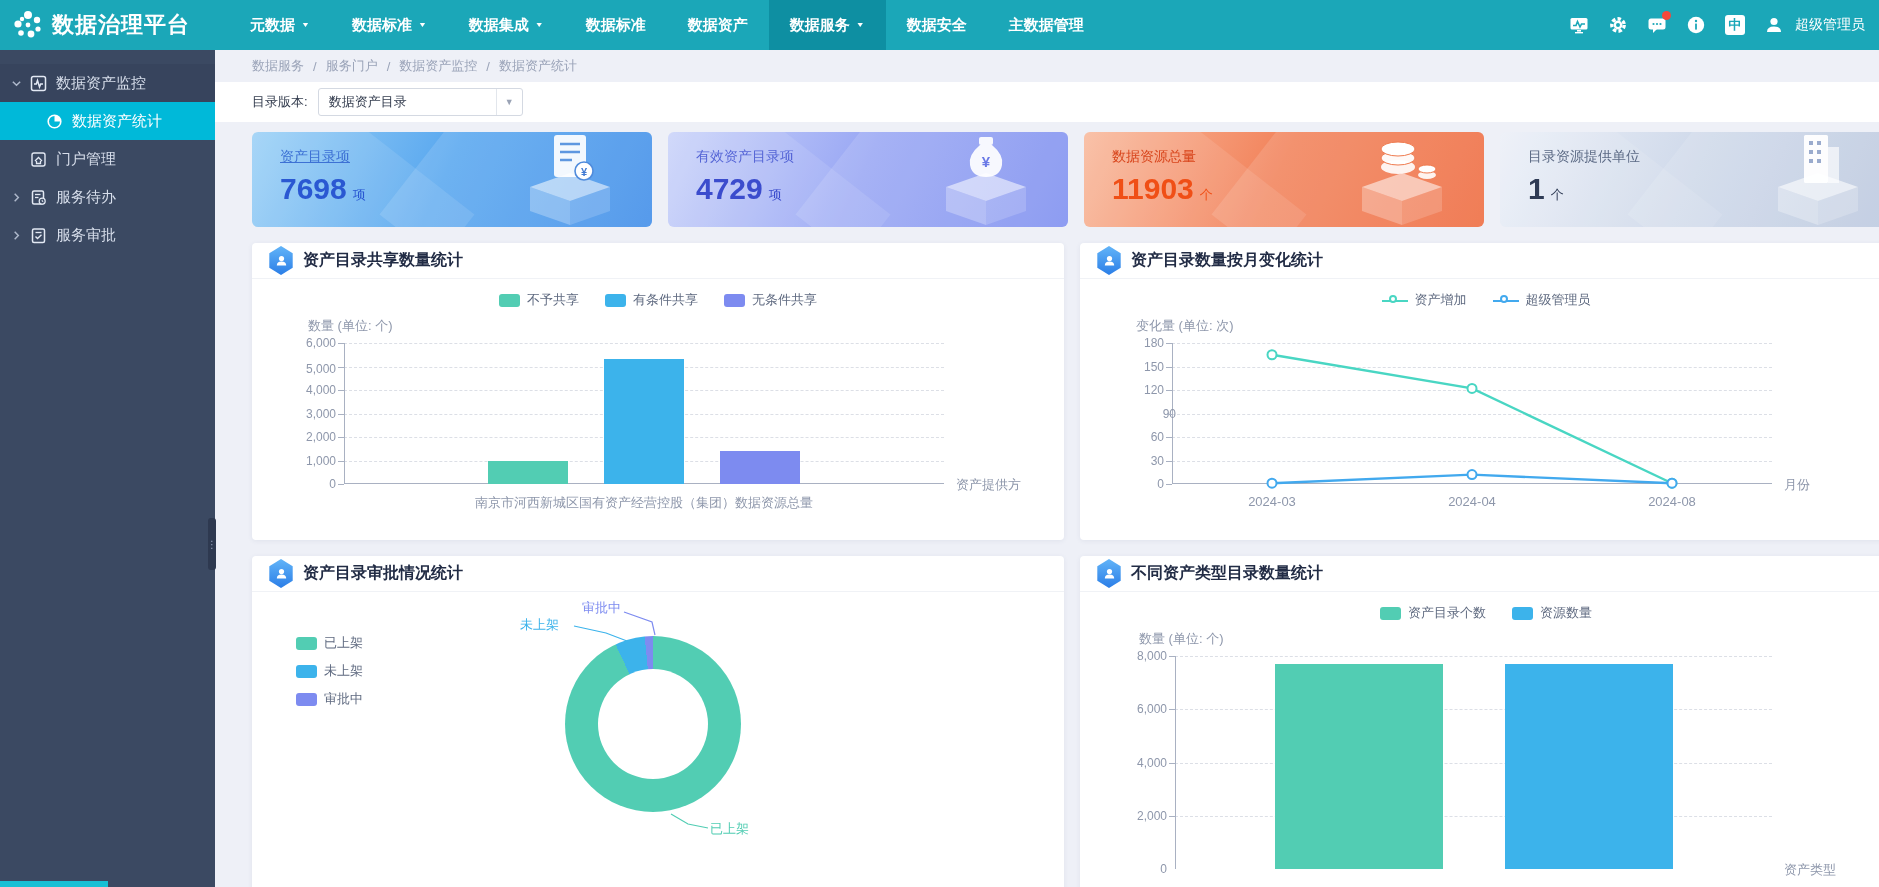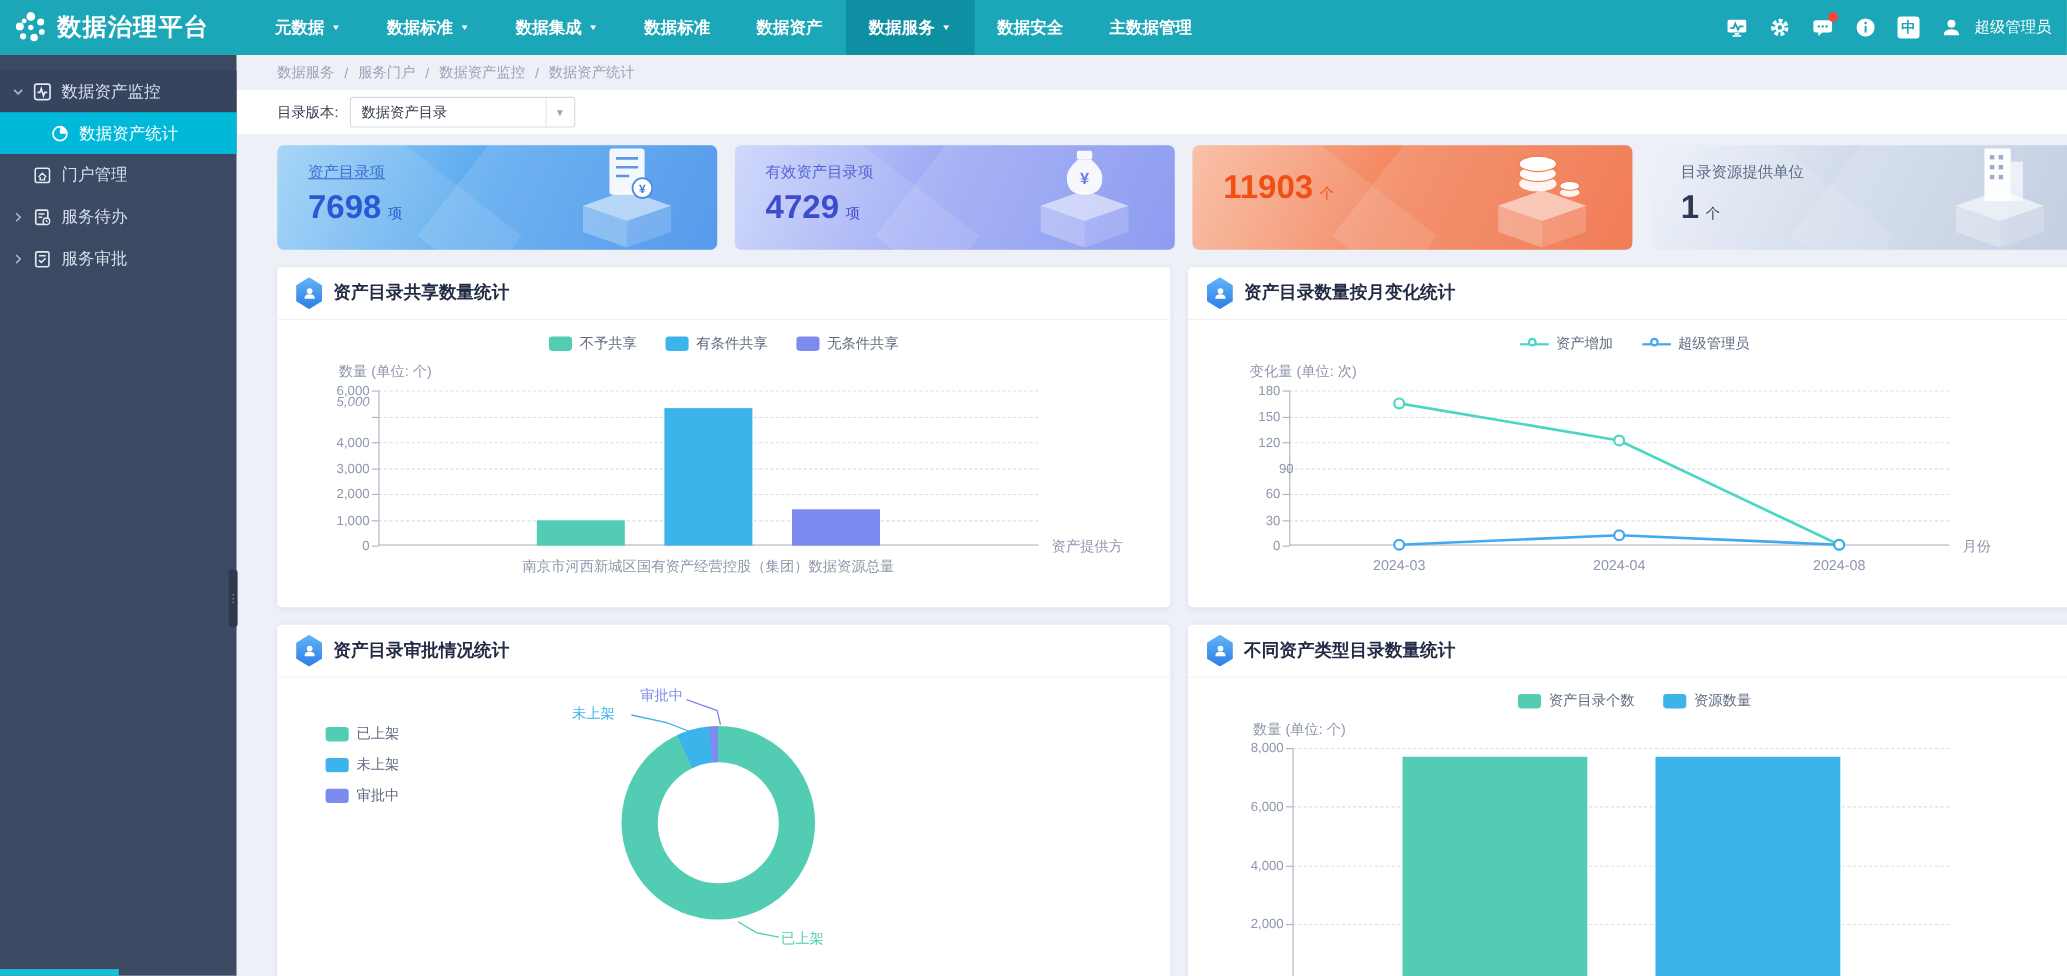--- a/index.html
+++ b/index.html
@@ -73,21 +73,21 @@
   .card.c-purple { background:linear-gradient(115deg,#ccd5fa 0%,#99a7f4 48%,#7d8ef0 100%); }
   .card.c-purple .card-title { color:#5565d6; } .card.c-purple .card-num { color:#3b4ccd; }
   .card.c-orange { background:linear-gradient(115deg,#f9bb9f 0%,#f2825a 48%,#ee6a3e 100%); }
   .card.c-orange .card-title { color:#d8451c; } .card.c-orange .card-num { color:#f04f16; }
   .card.c-gray   { background:linear-gradient(115deg,#ecf0f8 0%,#cfd9ea 48%,#bac7de 100%); }
   .card.c-gray   .card-title { color:#5c6a85; } .card.c-gray .card-num { color:#2f3b55; }
 
   
   .panels { display:grid; grid-template-columns:812px 812px; gap:16px; padding:16px 0 0 37px; }
   .panel { background:#fff; border-radius:4px; box-shadow:0 1px 5px rgba(70,80,110,.08); overflow:hidden; }
-  .panel-head { height:48px; display:flex; align-items:center; padding:0 16px; border-bottom:1px solid #f0f2f6; }
+  .panel-head { height:36px; display:flex; align-items:center; padding:0 16px; border-bottom:1px solid #f0f2f6; }
   .hexicon { width:26px; height:29px; margin-right:9px;
     clip-path:polygon(50% 0,95% 25%,95% 75%,50% 100%,5% 75%,5% 25%);
     background:linear-gradient(180deg,#62b4f8,#2b7ee7); display:flex; align-items:center; justify-content:center; }
   .hexicon svg { width:15px; height:15px; }
   .panel-title { font-size:16px; font-weight:bold; color:#222c45; }
   .chart { position:relative; }
   .chart-r1 { height:261px; } .chart-r2 { height:333px; }
 
   
   .ch-legend { position:absolute; left:0; right:0; top:12px; display:flex; justify-content:center; gap:26px; }
@@ -320,20 +320,21 @@
       <svg class="card-art" viewBox="0 0 120 92">
         <polygon points="60,40 100,54 60,68 20,54" fill="rgba(255,255,255,.55)"></polygon>
         <polygon points="20,54 60,68 60,92 20,78" fill="rgba(255,255,255,.28)"></polygon>
         <polygon points="60,68 100,54 100,78 60,92" fill="rgba(255,255,255,.17)"></polygon>
         <rect x="53" y="4" width="14" height="8" rx="2" fill="rgba(255,255,255,.92)"></rect>
         <path d="M54 12 Q42 22 44 32 Q46 44 60 44 Q74 44 76 32 Q78 22 66 12 Z" fill="rgba(255,255,255,.92)"></path>
         <text x="60" y="34" font-size="15" font-weight="bold" fill="#6a79e6" text-anchor="middle">¥</text>
       </svg>
     </div>
     <div class="card c-orange">
+      <div class="card-title">数据资源总量</div>
       <div class="card-num"><span>11903</span><span class="unit">个</span></div>
       <svg class="card-art" viewBox="0 0 120 92">
         <polygon points="60,40 100,54 60,68 20,54" fill="rgba(255,255,255,.55)"></polygon>
         <polygon points="20,54 60,68 60,92 20,78" fill="rgba(255,255,255,.28)"></polygon>
         <polygon points="60,68 100,54 100,78 60,92" fill="rgba(255,255,255,.17)"></polygon>
         <ellipse cx="56" cy="34" rx="17" ry="7" fill="rgba(255,255,255,.9)"></ellipse>
         <ellipse cx="56" cy="25" rx="17" ry="7" fill="rgba(255,255,255,.95)" stroke="#ef7a4e" stroke-width="1"></ellipse>
         <ellipse cx="56" cy="16" rx="17" ry="7" fill="#fff" stroke="#ef7a4e" stroke-width="1"></ellipse>
         <ellipse cx="85" cy="42" rx="9" ry="4" fill="rgba(255,255,255,.9)"></ellipse>
         <ellipse cx="85" cy="36" rx="9" ry="4" fill="#fff" stroke="#ef7a4e" stroke-width="1"></ellipse>
@@ -403,21 +404,21 @@
           <div class="tick-label" style="left: 28px; top: 198px;">0</div>
           <div class="tick-mark" style="left: 86px; top: 205px;"></div>
           <div class="tick-label" style="left: 28px; top: 174.5px;">1,000</div>
           <div class="tick-mark" style="left: 86px; top: 181.5px;"></div>
           <div class="tick-label" style="left: 28px; top: 151px;">2,000</div>
           <div class="tick-mark" style="left: 86px; top: 158px;"></div>
           <div class="tick-label" style="left: 28px; top: 127.5px;">3,000</div>
           <div class="tick-mark" style="left: 86px; top: 134.5px;"></div>
           <div class="tick-label" style="left: 28px; top: 104px;">4,000</div>
           <div class="tick-mark" style="left: 86px; top: 111px;"></div>
-          <div class="tick-label" style="left: 28px; top: 67px; font-style: italic;">5,000</div>
+          <div class="tick-label" style="left: 28px; top: 83px;">5,000</div>
           <div class="tick-mark" style="left: 86px; top: 87.5px;"></div>
           <div class="tick-label" style="left: 28px; top: 57px;">6,000</div>
           <div class="tick-mark" style="left: 86px; top: 64px;"></div>
           <div class="axis-name" style="left: 704px; top: 197px;">资产提供方</div>
           <div class="cat-label" style="left: 92px; width: 600px; top: 215px;">南京市河西新城区国有资产经营控股（集团）数据资源总量</div>
         </div>
     </div>
 
     <div class="panel">
       <div class="panel-head">

